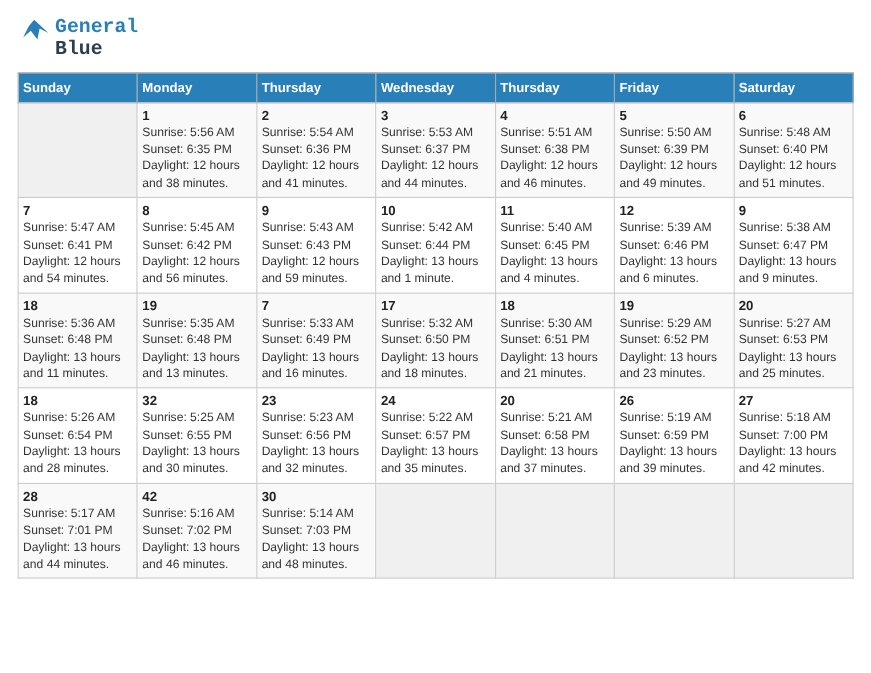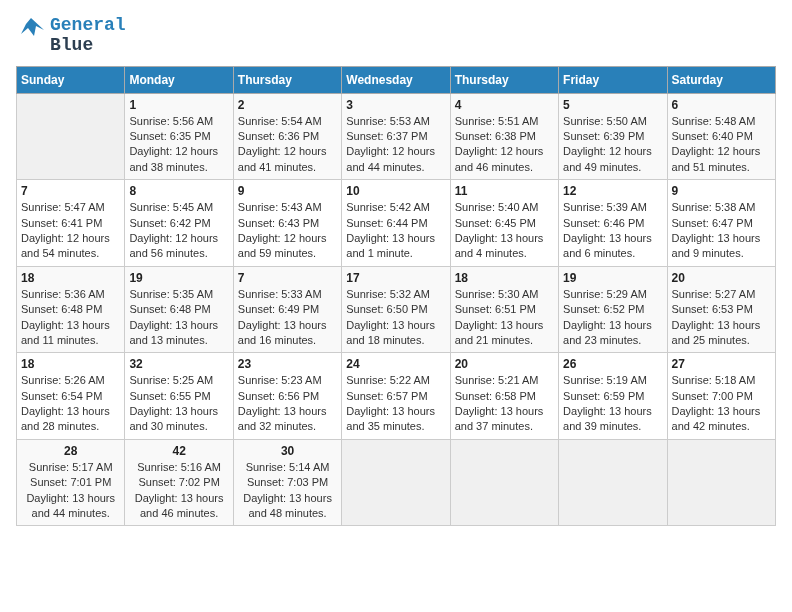--- a/index.html
+++ b/index.html
@@ -83,21 +83,20 @@
     .day-info {
       color: #333;
       font-size: 11px;
       line-height: 1.4;
     }
     .empty-cell {
       background: #f0f0f0 !important;
     }
     tbody tr:last-child td {
       height: 75px;
-      text-align: center;
     }
   </style>
 </head>
 <body>
 
 <div class="header">
   <div class="logo">
     <svg class="logo-bird" viewBox="0 0 30 24" xmlns="http://www.w3.org/2000/svg">
       <polygon points="15,2 28,14 20,10 18,20 12,12 5,18 10,8" fill="#2980b9"></polygon>
     </svg>

